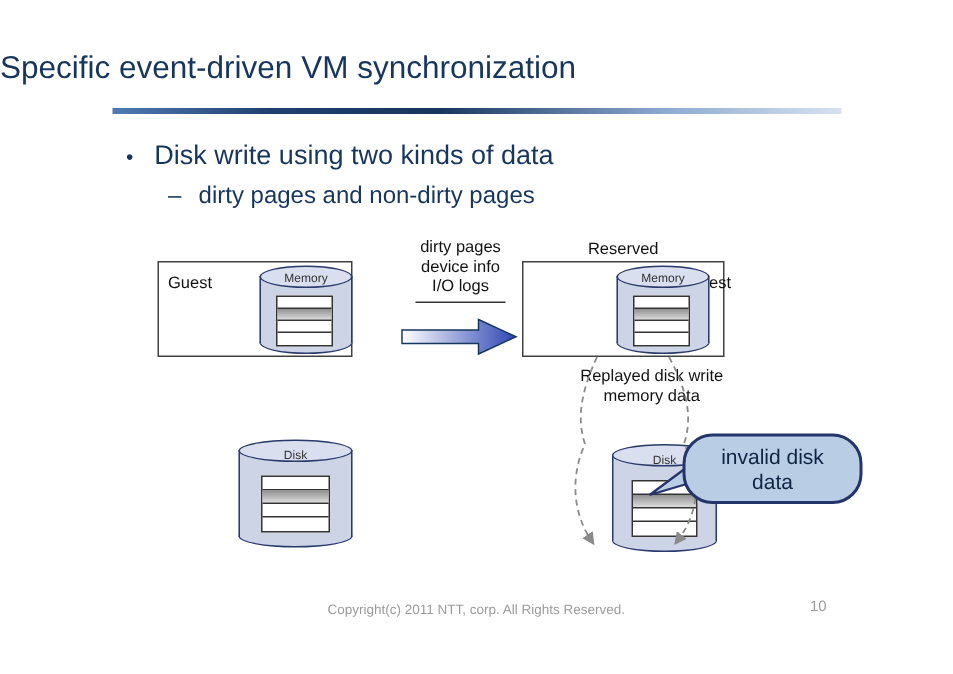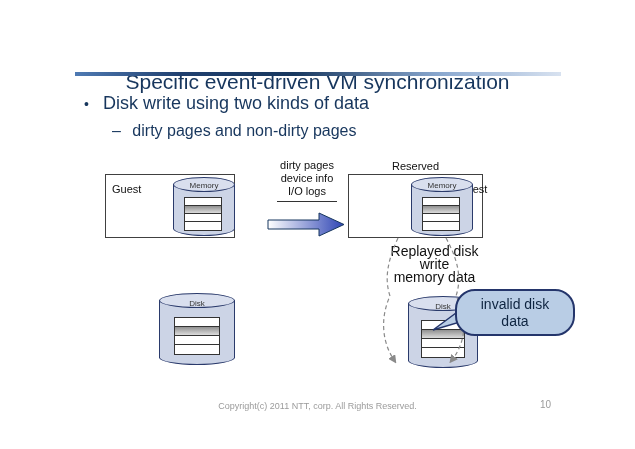--- a/index.html
+++ b/index.html
@@ -4,22 +4,22 @@
 <style>
   * { box-sizing: border-box; }
   html, body { margin: 0; padding: 0; background: #ffffff; }
   .slide {
     position: relative; width: 635px; height: 449px;
     background: #ffffff; overflow: hidden;
     font-family: "Liberation Sans", sans-serif;
   }
   .abs { position: absolute; }
 
-  .title { top: 34px; left: 0; width: 100%; text-align: center;
-           font-size: 21px; color: #17365d; margin-top: 36px; }
+  .title { top: 34px; left: 0; width: 100%; text-align: left;
+           font-size: 21px; color: #17365d; }
   .divider { top: 72px; left: 75px; width: 486px; height: 4px;
     background: linear-gradient(90deg,#4f7ab3 0%,#1f3f6e 22%,#17375e 45%,#8aa8cf 75%,#d8e2f0 100%); }
 
   .bullet { top: 93px; left: 84px; font-size: 18px; color: #17365d; display: flex; align-items: baseline; }
   .bullet-marker { font-size: 14px; margin-right: 14px; }
   .subbullet { top: 122px; left: 112px; font-size: 16px; color: #17365d; }
   .sub-marker { margin-right: 7px; }
 
   .lbl { font-size: 11px; color: #111111; }
   .vm-box { background: #ffffff; border: 1px solid #404040; }
@@ -38,21 +38,21 @@
   .mini-row { border-bottom: 1px solid #333333; }
   .mini-row:last-child { border-bottom: none; }
   .mini-row.gray { background: linear-gradient(#909090, #dcdcdc); }
   .h8 { height: 8px; } .h9 { height: 9px; }
 
   .transfer-text { top: 159px; left: 253px; width: 108px; text-align: center;
     font-size: 11px; line-height: 13px; color: #111111; }
   .io-underline { top: 201px; left: 277px; width: 60px; height: 1px; background: #333333; }
 
   .replay-note { top: 245px; left: 377px; width: 115px; text-align: center;
-    font-size: 14px; line-height: 13px; color: #111111; }
+    font-size: 11px; line-height: 13px; color: #111111; }
 
   .callout { top: 289px; left: 455px; width: 120px; height: 47px;
     background: #b9cde5; border: 2px solid #24356b; border-radius: 20px;
     display: flex; align-items: center; justify-content: center;
     font-size: 14px; line-height: 17px; color: #0e2440;
     text-align: center; white-space: pre-line; }
 
   .copyright { top: 401px; left: 0; width: 100%; text-align: center;
     font-size: 9px; color: #9b9b9b; }
   .pagenum { top: 399px; left: 540px; font-size: 10px; color: #9b9b9b; }

